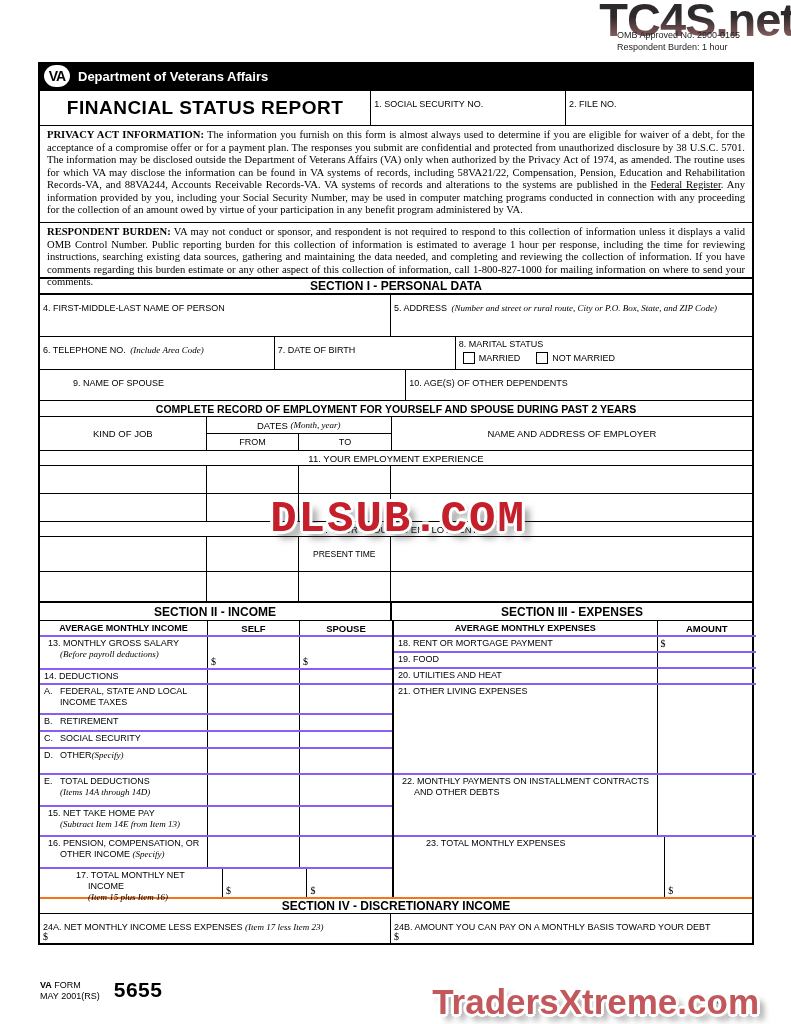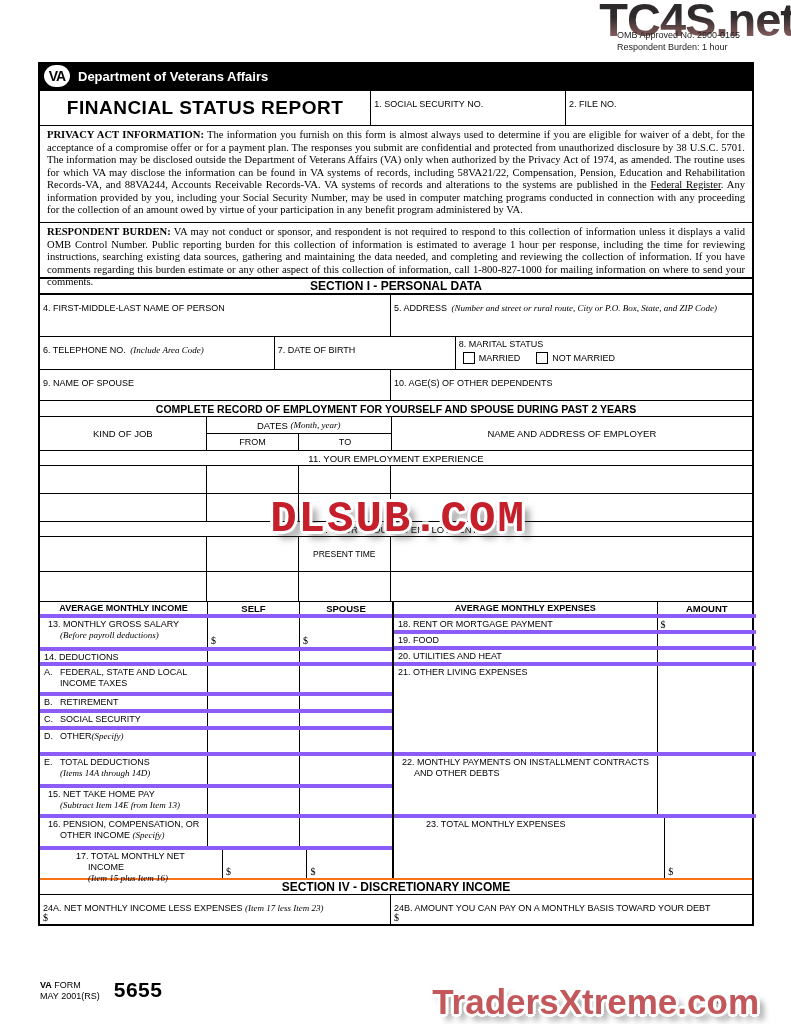--- a/index.html
+++ b/index.html
@@ -69,21 +69,21 @@
   .center-lite{border-top:1px solid #000;height:15px;display:flex;align-items:center;justify-content:center;
            font-size:9.5px;}
 
   .row45{height:42px;}
   .c4{width:352px;}
   .c5{width:364px;}
   .row678{height:33px;}
   .c6{width:235px;}
   .c7{width:182px;}
   .c8{width:299px;}
-  .row910{height:31px;}
+  .row910{height:31px;padding-left:30px;}
   .chk-line{display:flex;align-items:center;margin-top:3px;margin-left:4px;font-size:9px;}
   .cb{display:inline-block;width:12px;height:12px;border:1px solid #000;margin-right:4px;}
   .cb2{margin-left:16px;}
 
   
   .ehead{height:34px;}
   .e-job{width:167px;display:flex;align-items:center;justify-content:center;font-size:9.5px;}
   .e-dates{width:185px;border-left:1px solid #000;display:flex;flex-direction:column;padding:0;}
   .e-dates-top{height:17px;display:flex;align-items:center;justify-content:center;font-size:9.5px;}
   .e-dates-bot{height:17px;display:flex;border-top:1px solid #000;}
@@ -99,21 +99,21 @@
 
   
   .sec23{display:flex;border-top:2px solid #000;}
   .s2h{width:352px;height:17px;display:flex;align-items:center;justify-content:center;
        font-weight:bold;font-size:12px;}
   .s3h{width:364px;border-left:2px solid #000;height:17px;display:flex;align-items:center;
        justify-content:center;font-weight:bold;font-size:12px;}
   .body23{display:flex;border-top:1px solid #000;}
   .half-l{width:352px;}
   .half-r{width:364px;border-left:2px solid #000;}
-  .irow{display:flex;border-bottom:4px solid #8b5cf6;}
+  .irow{display:flex;border-bottom:2px solid #8b5cf6;}
   .irow.last{border-bottom:none;padding-left:28px;}
   .colhead{height:16px;font-weight:bold;font-size:9.5px;}
   .colhead>div{display:flex;align-items:center;justify-content:center;}
   .i-lab{width:167px;padding:1px 2px 1px 4px;font-size:9px;}
   .i-self{width:92px;border-left:1px solid #000;position:relative;}
   .i-spouse{width:93px;border-left:1px solid #000;position:relative;}
   .x-lab{width:264px;padding:1px 2px 1px 4px;font-size:9px;}
   .x-amt{width:100px;border-left:1px solid #000;position:relative;}
   .hang{padding-left:16px;text-indent:-12px;line-height:1.2;}
   .hangL{display:flex;line-height:1.2;}
@@ -255,20 +255,24 @@
       </div>
       <div class="n"></div>
     </div>
     <div class="row erow hC">
       <div class="j"></div>
       <div class="f"></div>
       <div class="t"></div>
       <div class="n"></div>
     </div>
 
+    <div class="sec23">
+      <div class="s2h">SECTION II - INCOME</div>
+      <div class="s3h">SECTION III - EXPENSES</div>
+    </div>
 
     <div class="body23">
 
       <div class="half-l">
         <div class="irow colhead">
           <div class="i-lab" style="padding:0;">AVERAGE MONTHLY INCOME</div>
           <div class="i-self">SELF</div>
           <div class="i-spouse">SPOUSE</div>
         </div>
 

